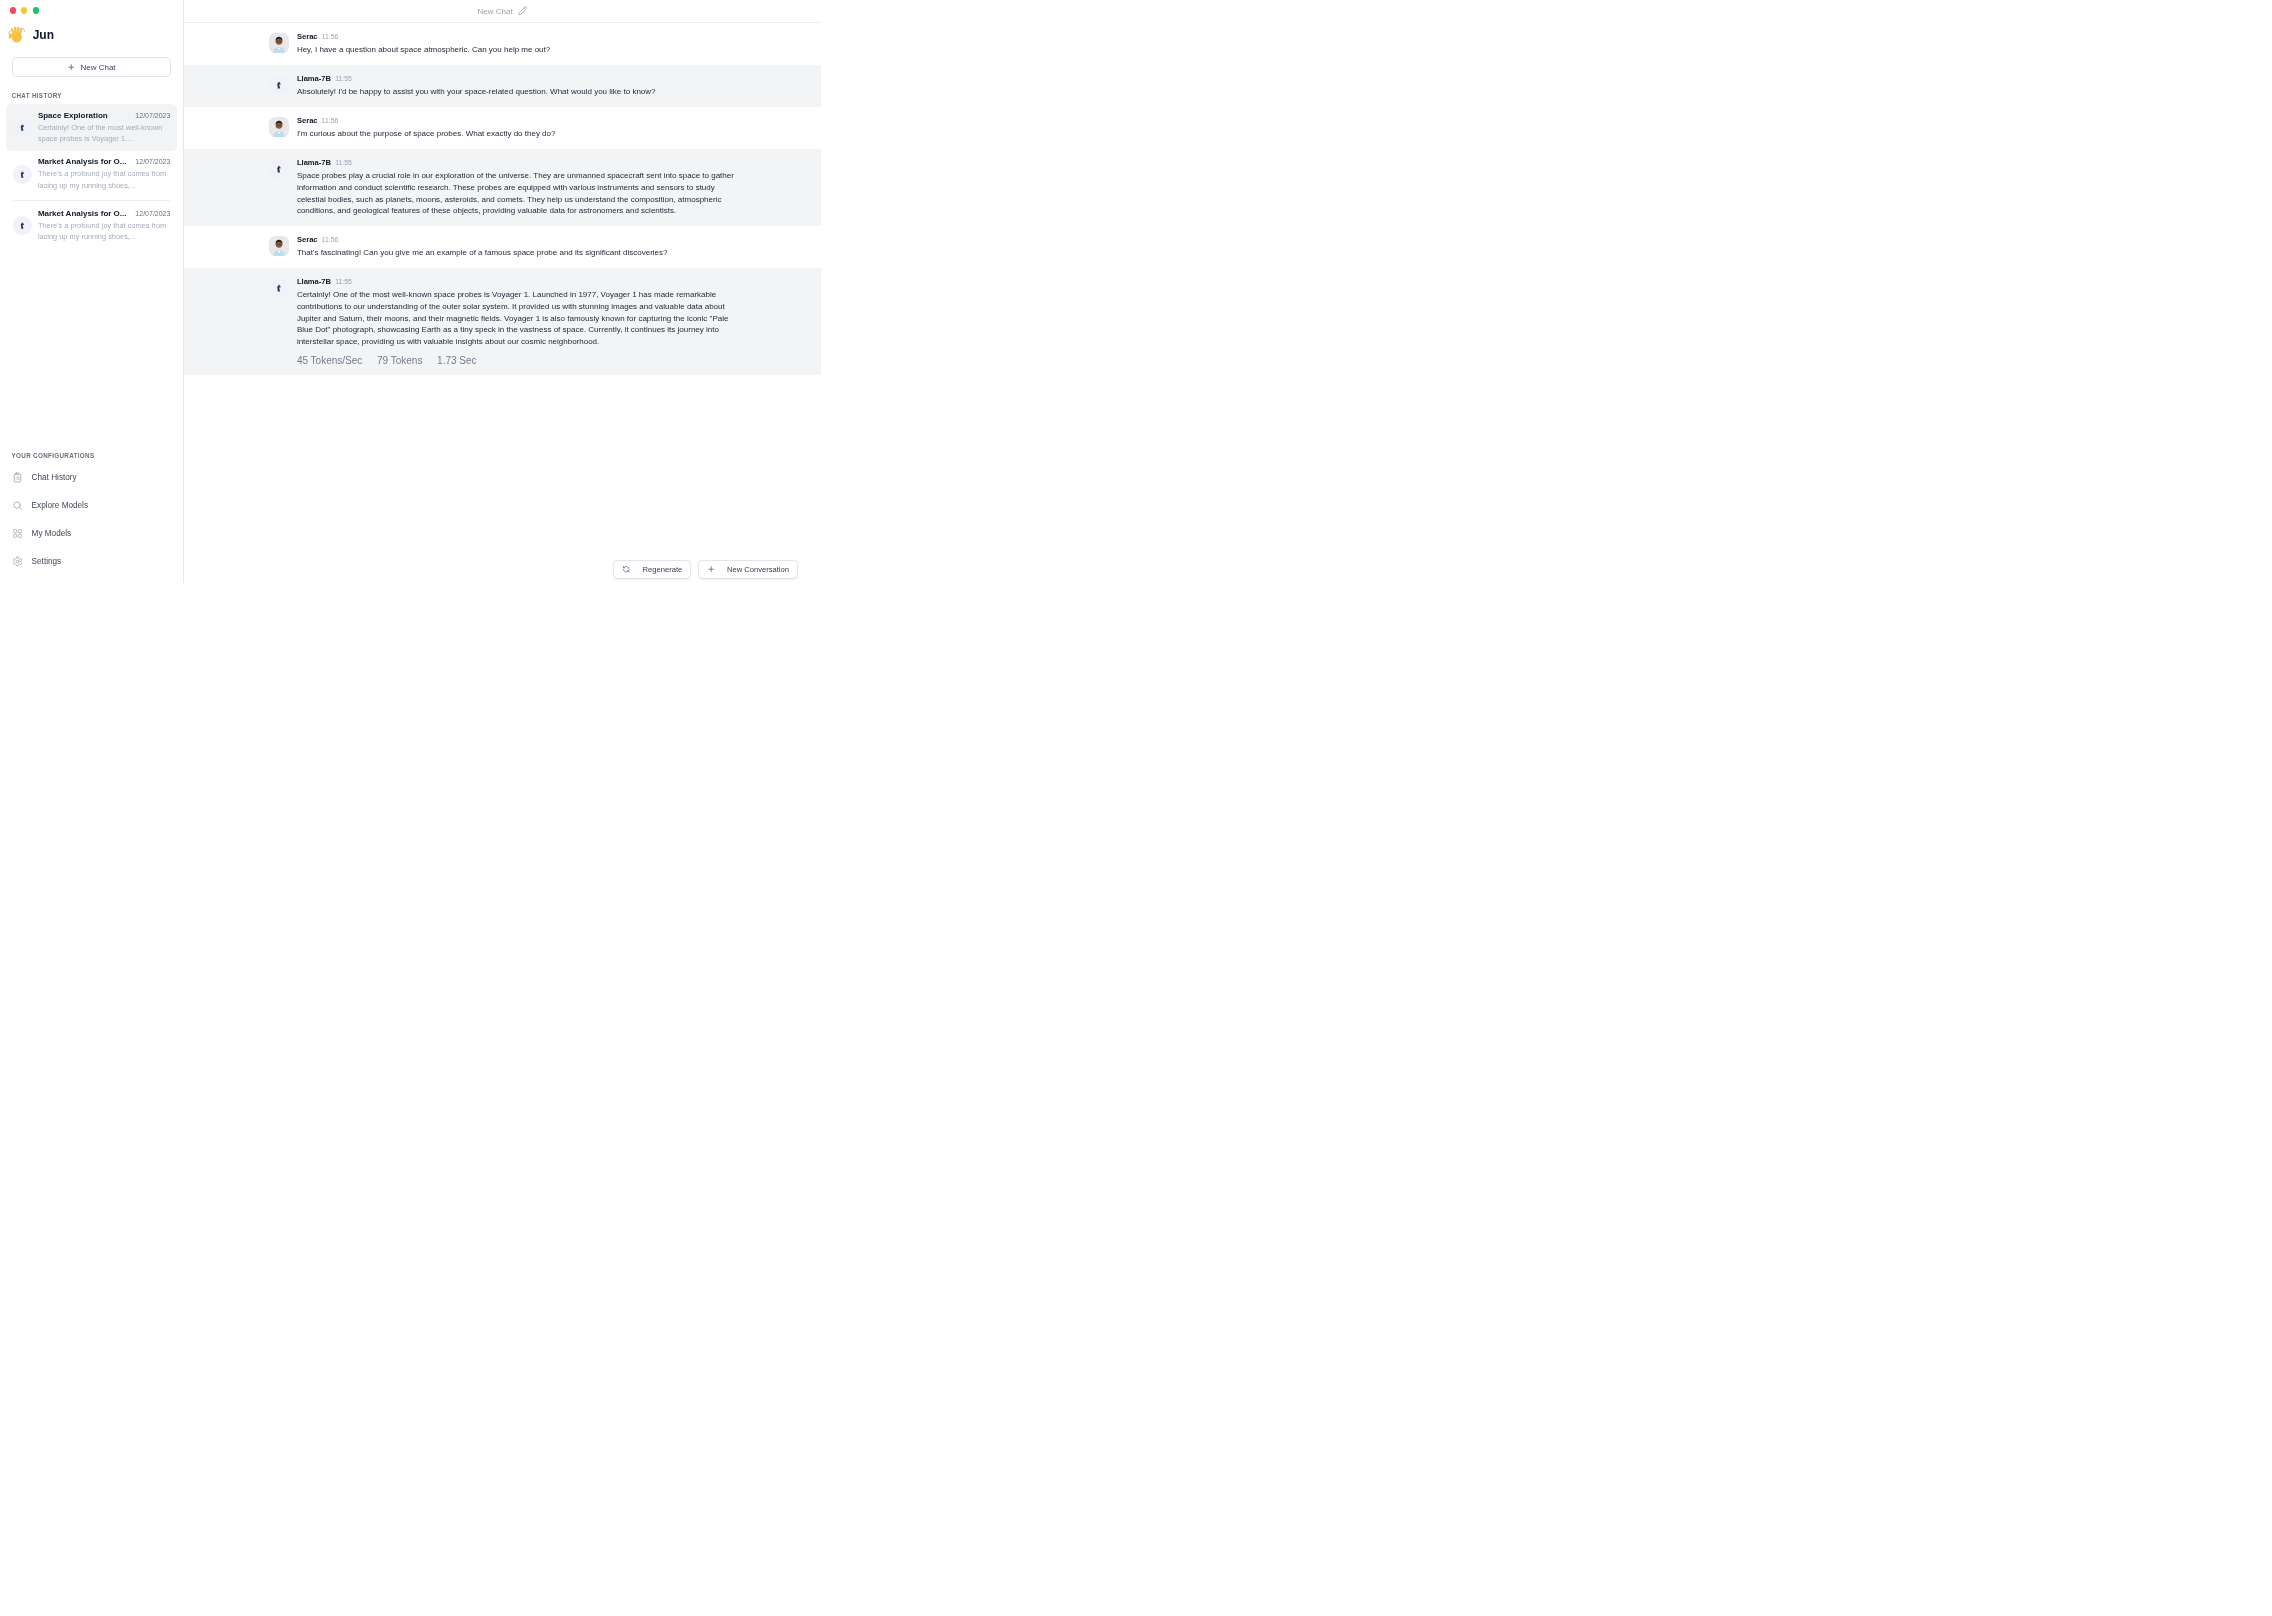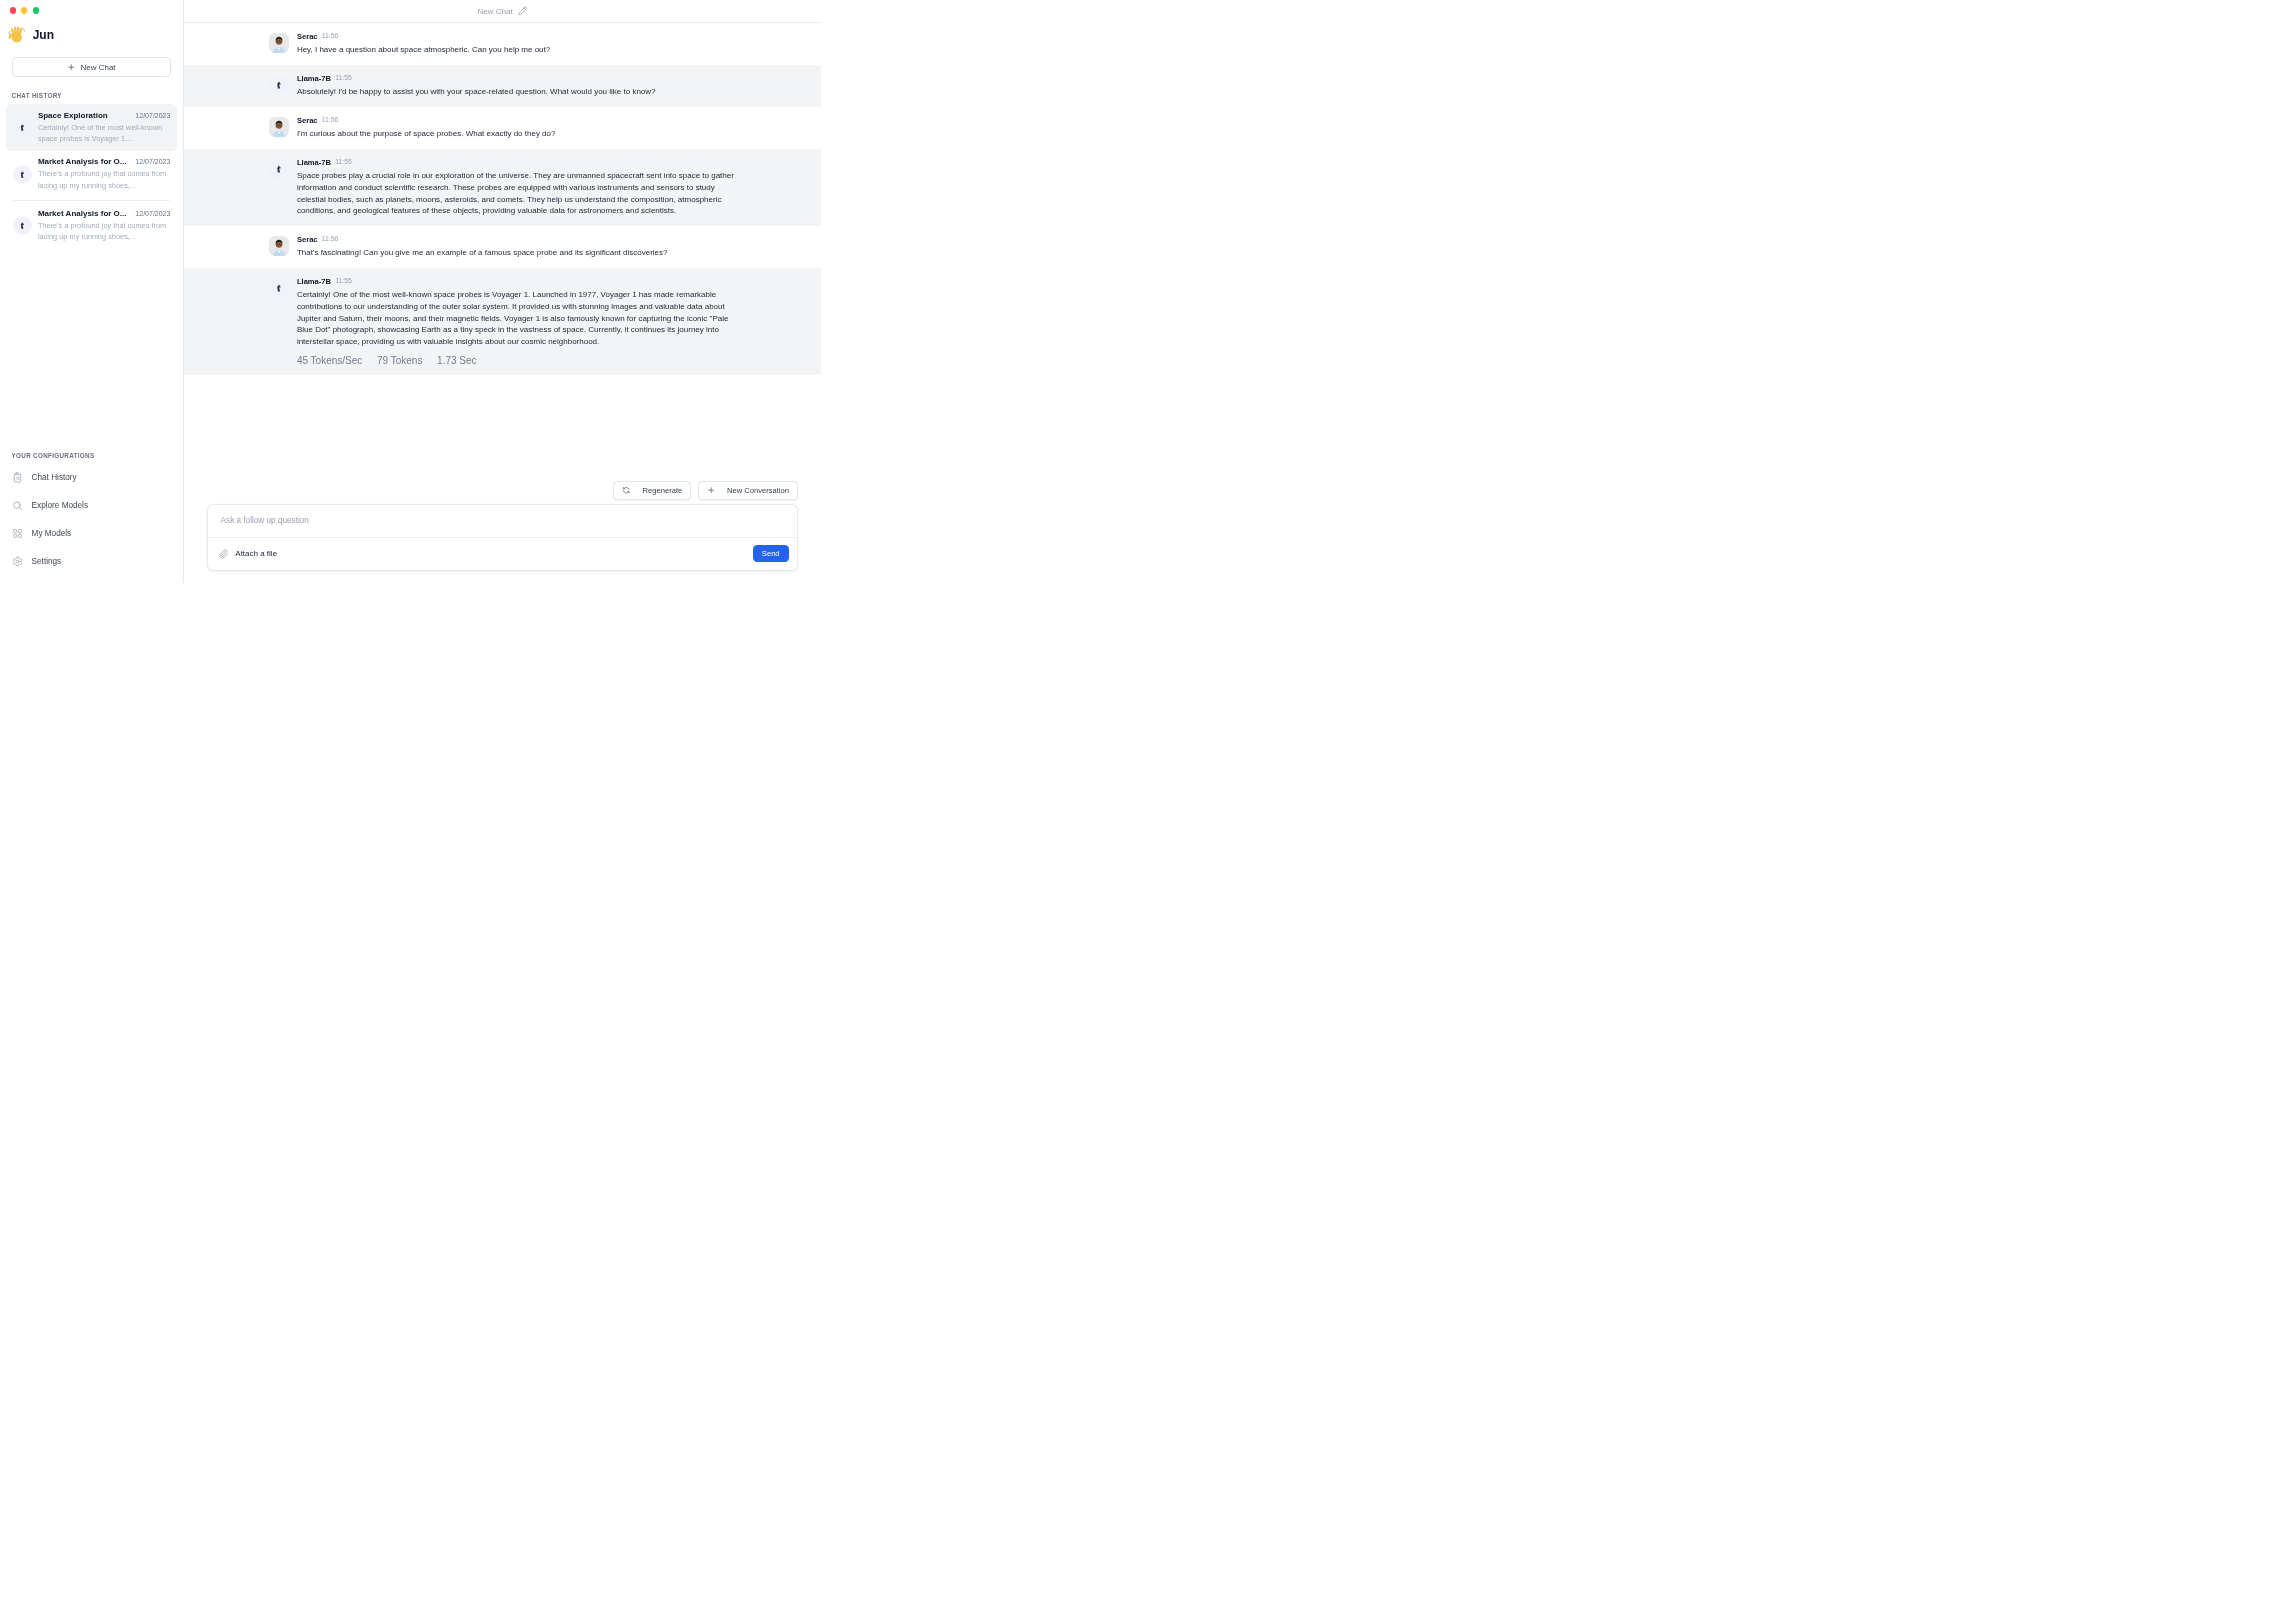--- a/index.html
+++ b/index.html
@@ -45,21 +45,21 @@
   .main-header { height:23px; min-height:23px; border-bottom:0.5px solid #ECEDEF;
     display:flex; align-items:center; justify-content:center; gap:5.3px;
     font-size:8px; font-weight:500; color:#9BA1AC; }
   .chat { flex:1; overflow:hidden; }
   .msg-row.assistant { background:#F3F4F6; }
   .msg-row-inner { width:468px; margin:0 auto; display:flex; gap:8.4px; padding:9px 0; }
   .msg-avatar { width:20px; height:20px; flex:none; margin-top:1.1px; border-radius:50%; overflow:hidden; }
   .msg-avatar.user { border-radius:5.8px; }
   .msg-avatar.assistant { background:#F1F1FB; display:flex; align-items:center; justify-content:center; }
   .msg-content { flex:1; min-width:0; }
-  .msg-head { display:flex; align-items:flex-start; gap:4.2px; }
+  .msg-head { display:flex; align-items:center; gap:4.2px; }
   .msg-author { font-size:7.6px; font-weight:bold; color:#101828; }
   .msg-time { font-size:6.8px; color:#98A2B3; }
   .msg-text { margin-top:3.2px; font-size:8px; line-height:1.47; color:#1D2433; }
   .msg-stats { display:flex; gap:14.7px; margin-top:6.8px; font-size:10px; color:#737B8B; }
 
   .composer { padding:0 23px; }
   .action-row { display:flex; justify-content:flex-end; gap:6.3px; margin:0 0 4.2px; }
   .action-btn { height:19px; border:0.5px solid #E3E5EA; background:#fff; border-radius:4.2px;
     display:flex; align-items:center; gap:12px; padding:0 8px; font-size:7.6px; color:#343B49;
     box-shadow:0 0.5px 1.1px rgba(16,24,40,.05); cursor:pointer; }
@@ -373,30 +373,15 @@
       <button class="action-btn">
         <span class="icon">
           <svg width="8.4" height="8.4" viewBox="0 0 24 24" fill="none" stroke="#5A6372" stroke-width="2.2" stroke-linecap="round">
               <path d="M12 5v14M5 12h14"></path>
             </svg>
         </span>
         <span>New Conversation</span>
       </button>
     </div>
 
-    <div class="input-box">
-      <div class="input-top">
-        <input type="text" value="" placeholder="Ask a follow up question" style="">
-      </div>
-      <div class="input-divider"></div>
-      <div class="input-bottom">
-        <span class="icon">
-          <svg width="10" height="10" viewBox="0 0 24 24" fill="none" stroke="#A0A6B1" stroke-width="2" stroke-linecap="round" stroke-linejoin="round">
-              <path d="m21.44 11.05-9.19 9.19a6 6 0 0 1-8.49-8.49l8.57-8.57A4 4 0 1 1 18 8.84l-8.59 8.57a2 2 0 0 1-2.83-2.83l8.49-8.48"></path>
-            </svg>
-        </span>
-        <span class="attach-label">Attach a file</span>
-        <button class="send-btn">Send</button>
-      </div>
-    </div>
   </div>
 </main>
 
 
 </body></html>

